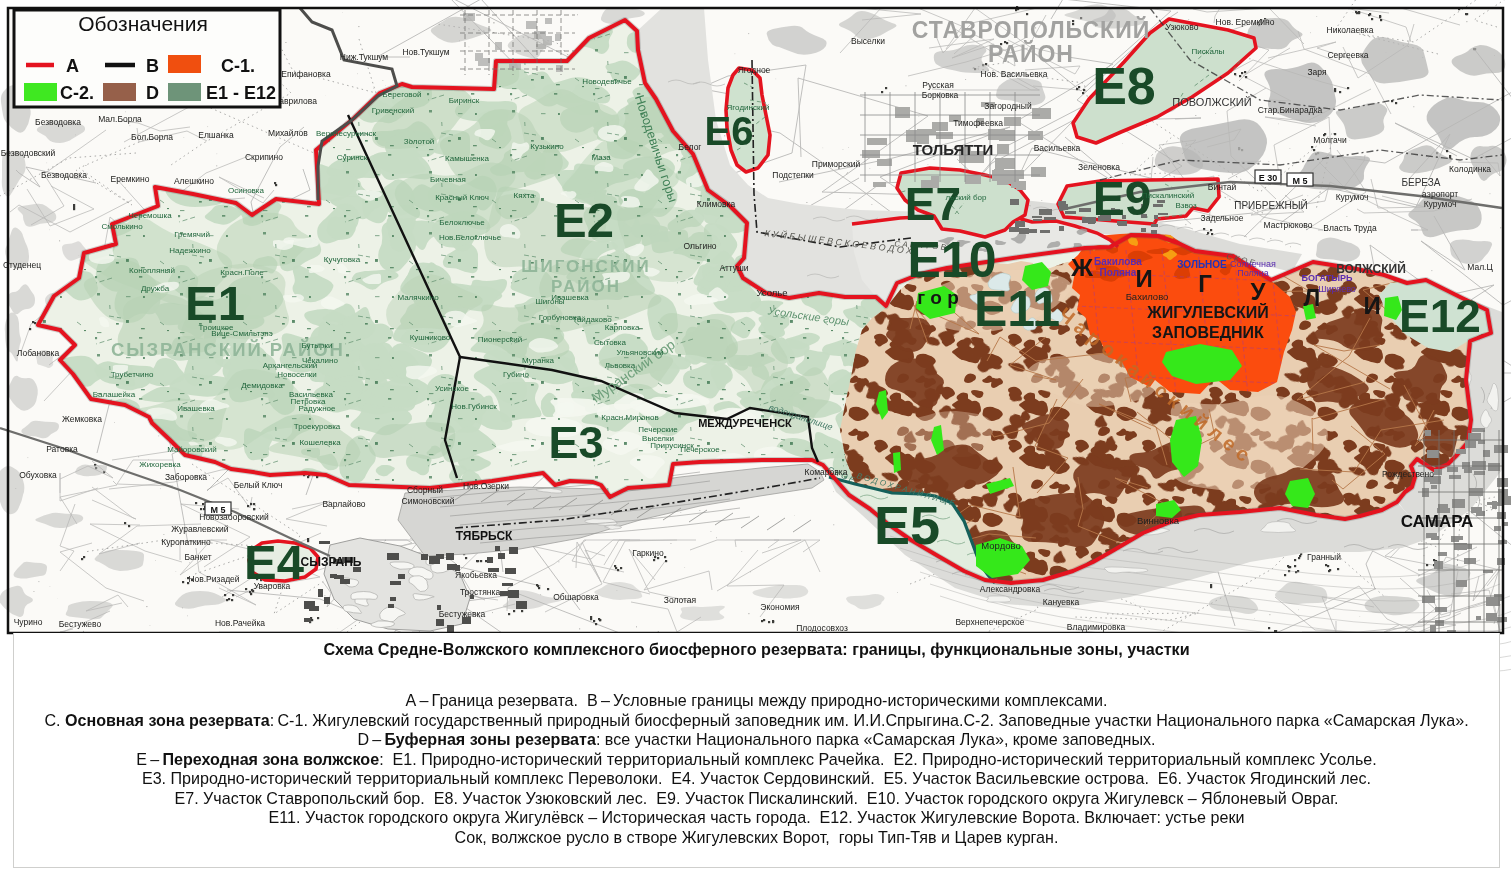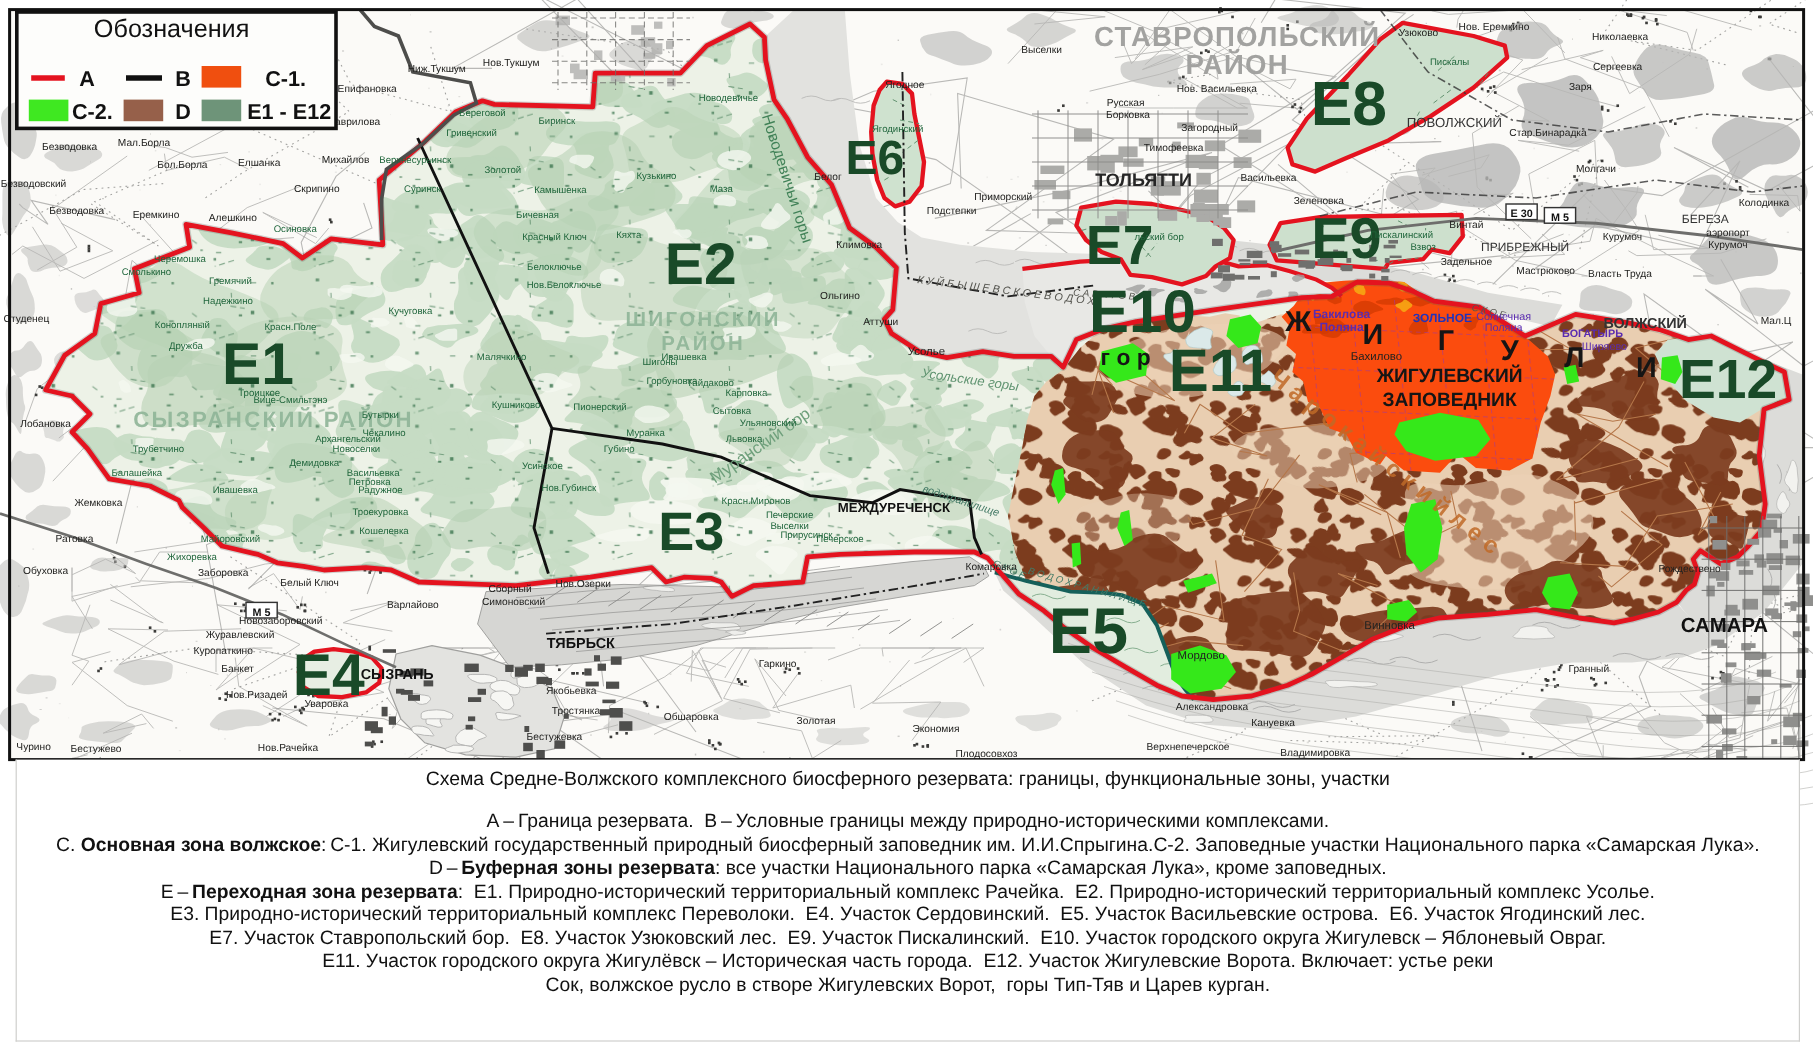--- a/index.html
+++ b/index.html
@@ -2260,25 +2260,25 @@
 <text x="146" y="99" fill="#111" text-anchor="start" style="font-size:18px;font-weight:bold;">D</text>
 <rect x="168" y="83" width="33" height="18" fill="#6e9479"></rect>
 <text x="206" y="99" fill="#111" text-anchor="start" style="font-size:18px;font-weight:bold;">E1 - E12</text>
 </g>
 
 <rect x="8" y="8" width="1495" height="625" fill="none" stroke="#111" stroke-width="2.5"></rect>
 </svg>
 
 <div style="position:absolute;left:13px;top:633px;width:1485px;height:234px;background:#fff;border:1px solid #cfcfcd;border-top:none;">
 
-<div style="text-align:center;font-weight:normal;font-size:16.2px;margin-top:7px;color:#111;">Схема Средне-Волжского комплексного биосферного резервата: границы, функциональные зоны, участки</div>
-
-<div style="text-align:center;font-size:16.1px;color:#111;margin-top:16px;line-height:19.5px;">
+<div style="text-align:center;font-weight:bold;font-size:16.2px;margin-top:7px;color:#111;">Схема Средне-Волжского комплексного биосферного резервата: границы, функциональные зоны, участки</div>
+
+<div style="text-align:center;font-size:16.1px;color:#111;margin-top:32px;line-height:19.5px;">
 А – Граница резервата. &nbsp;В – Условные границы между природно-историческими комплексами.<br>
-С. <b>Основная зона волжское</b>: С-1. Жигулевский государственный природный биосферный заповедник им. И.И.Спрыгина.С-2. Заповедные участки Национального парка «Самарская Лука».<br>
+С. <b>Основная зона резервата</b>: С-1. Жигулевский государственный природный биосферный заповедник им. И.И.Спрыгина.С-2. Заповедные участки Национального парка «Самарская Лука».<br>
 D – <b>Буферная зоны резервата</b>: все участки Национального парка «Самарская Лука», кроме заповедных.<br>
-Е – <b>Переходная зона резервата</b>: &nbsp;Е1. Природно-исторический территориальный комплекс Рачейка. &nbsp;Е2. Природно-исторический территориальный комплекс Усолье.<br>
+Е – <b>Переходная зона волжское</b>: &nbsp;Е1. Природно-исторический территориальный комплекс Рачейка. &nbsp;Е2. Природно-исторический территориальный комплекс Усолье.<br>
 Е3. Природно-исторический территориальный комплекс Переволоки. &nbsp;Е4. Участок Сердовинский. &nbsp;Е5. Участок Васильевские острова. &nbsp;Е6. Участок Ягодинский лес.<br>
 Е7. Участок Ставропольский бор. &nbsp;Е8. Участок Узюковский лес. &nbsp;Е9. Участок Пискалинский. &nbsp;Е10. Участок городского округа Жигулевск – Яблоневый Овраг.<br>
 Е11. Участок городского округа Жигулёвск – Историческая часть города. &nbsp;Е12. Участок Жигулевские Ворота. Включает: устье реки<br>
 Сок, волжское русло в створе Жигулевских Ворот, &nbsp;горы Тип-Тяв и Царев курган.
 </div>
 </div>
 </div>
 </body></html>

